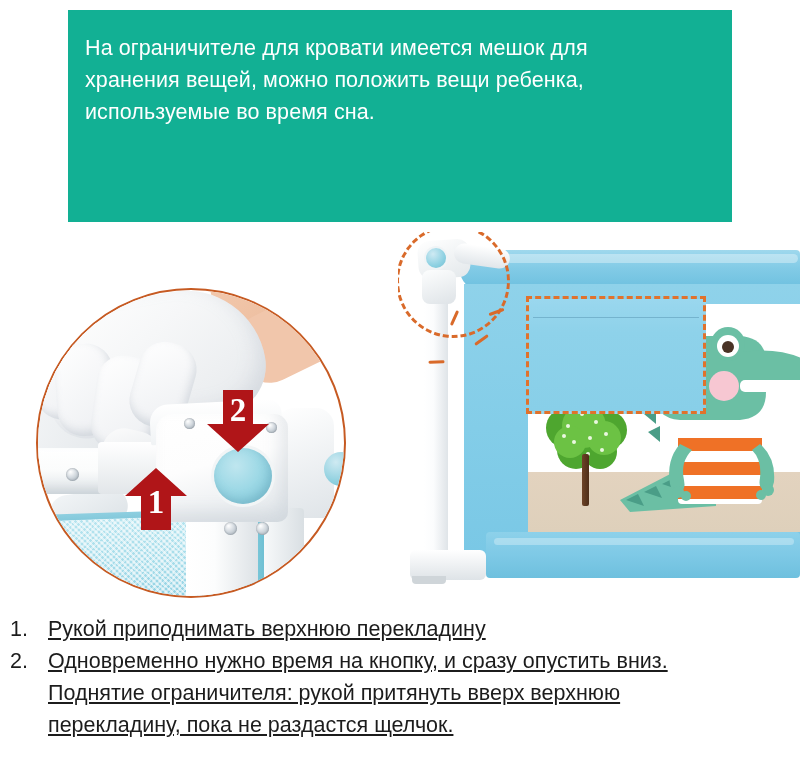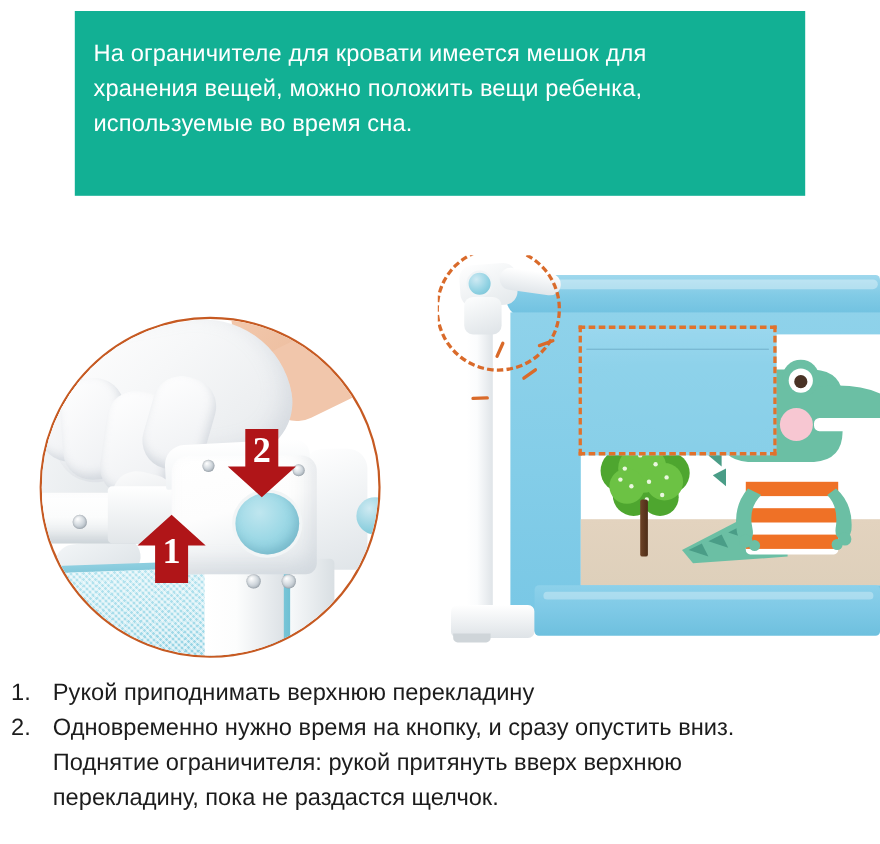--- a/index.html
+++ b/index.html
@@ -15,21 +15,21 @@
     font-family: "Liberation Sans", "DejaVu Sans", sans-serif;
     -webkit-font-smoothing: antialiased;
   }
 
   
   #banner {
     position: absolute;
     left: 68px;
     top: 10px;
     width: 664px;
-    height: 168px;
+    height: 212px;
     background: #12b094;
     box-sizing: border-box;
   }
   #banner-text {
     position: absolute;
     left: 17px;
     top: 22px;
     width: 620px;
     color: #ffffff;
     font-size: 21.5px;
@@ -333,21 +333,21 @@
     display: flex;
     align-items: flex-start;
     font-size: 21.5px;
     line-height: 32px;
   }
   .instr-num {
     width: 38px;
     flex: 0 0 38px;
     text-align: left;
   }
-  .instr-text { flex: 1 1 auto; white-space: pre-line; }
+  .instr-text { flex: 1 1 auto; white-space: pre-line; text-decoration: underline; }
 </style>
 </head>
 <body>
 
 <div id="banner">
   <div id="banner-text">На ограничителе для кровати имеется мешок для
 хранения вещей, можно положить вещи ребенка,
 используемые во время сна.</div>
 </div>
 

